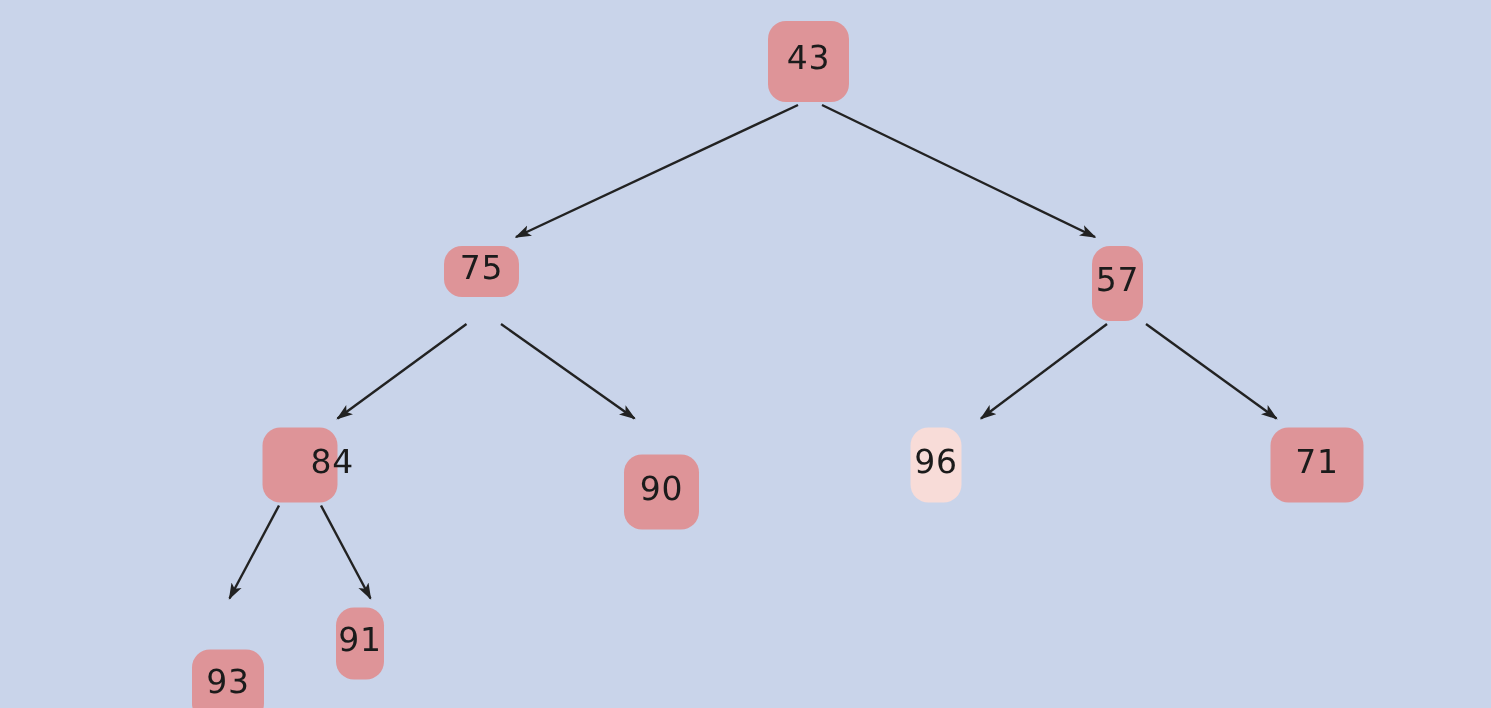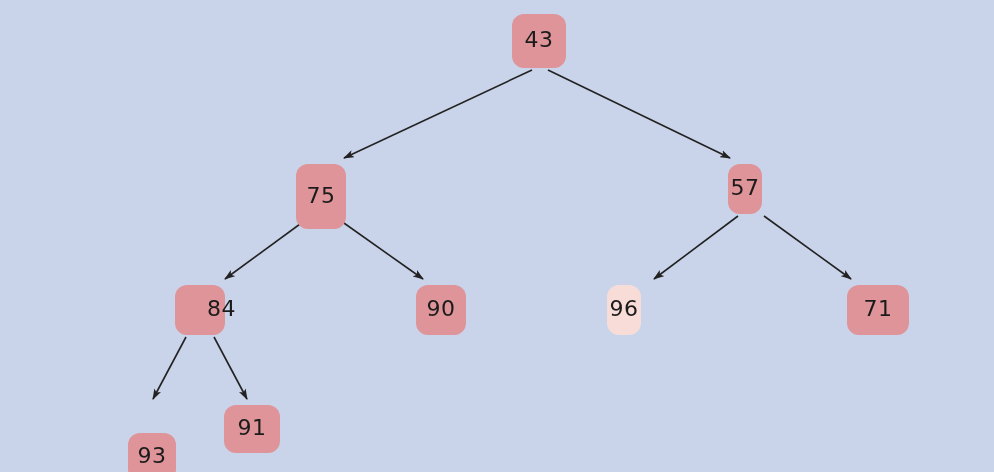--- a/index.html
+++ b/index.html
@@ -71,38 +71,38 @@
         <line x1="764" y1="216" x2="851" y2="279" stroke="#222222" stroke-width="1.6" marker-end="url(#arrowhead)"></line>
         <line x1="186" y1="337" x2="153" y2="399" stroke="#222222" stroke-width="1.6" marker-end="url(#arrowhead)"></line>
         <line x1="214" y1="337" x2="247" y2="399" stroke="#222222" stroke-width="1.6" marker-end="url(#arrowhead)"></line>
       </g>
   </svg>
 
   <div id="node-group">
       <div class="tree-node" style="left: 512px; top: 14px; width: 54px; height: 54px;">
         <span class="node-label">43</span>
       </div>
-      <div class="tree-node" style="left: 296px; top: 164px; width: 50px; height: 65px;">
+      <div class="tree-node" style="left: 296px; top: 164px; width: 50px; height: 34px;">
         <span class="node-label">75</span>
       </div>
       <div class="tree-node" style="left: 728px; top: 164px; width: 34px; height: 50px;">
         <span class="node-label">57</span>
       </div>
       <div class="tree-node" style="left: 175px; top: 285px; width: 50px; height: 50px; padding-left: 43px;">
         <span class="node-label">84</span>
       </div>
-      <div class="tree-node" style="left: 416px; top: 285px; width: 50px; height: 50px;">
+      <div class="tree-node" style="left: 416px; top: 303px; width: 50px; height: 50px;">
         <span class="node-label">90</span>
       </div>
       <div class="tree-node node-highlight" style="left: 607px; top: 285px; width: 34px; height: 50px;">
         <span class="node-label">96</span>
       </div>
       <div class="tree-node" style="left: 847px; top: 285px; width: 62px; height: 50px;">
         <span class="node-label">71</span>
       </div>
       <div class="tree-node" style="left: 128px; top: 405px; width: 48px; height: 48px; margin-top: 28px;">
         <span class="node-label">93</span>
       </div>
-      <div class="tree-node" style="left: 224px; top: 405px; width: 56px; height: 48px;">
+      <div class="tree-node" style="left: 224px; top: 405px; width: 32px; height: 48px;">
         <span class="node-label">91</span>
       </div>
     </div>
 </div>
 
 </body></html>

